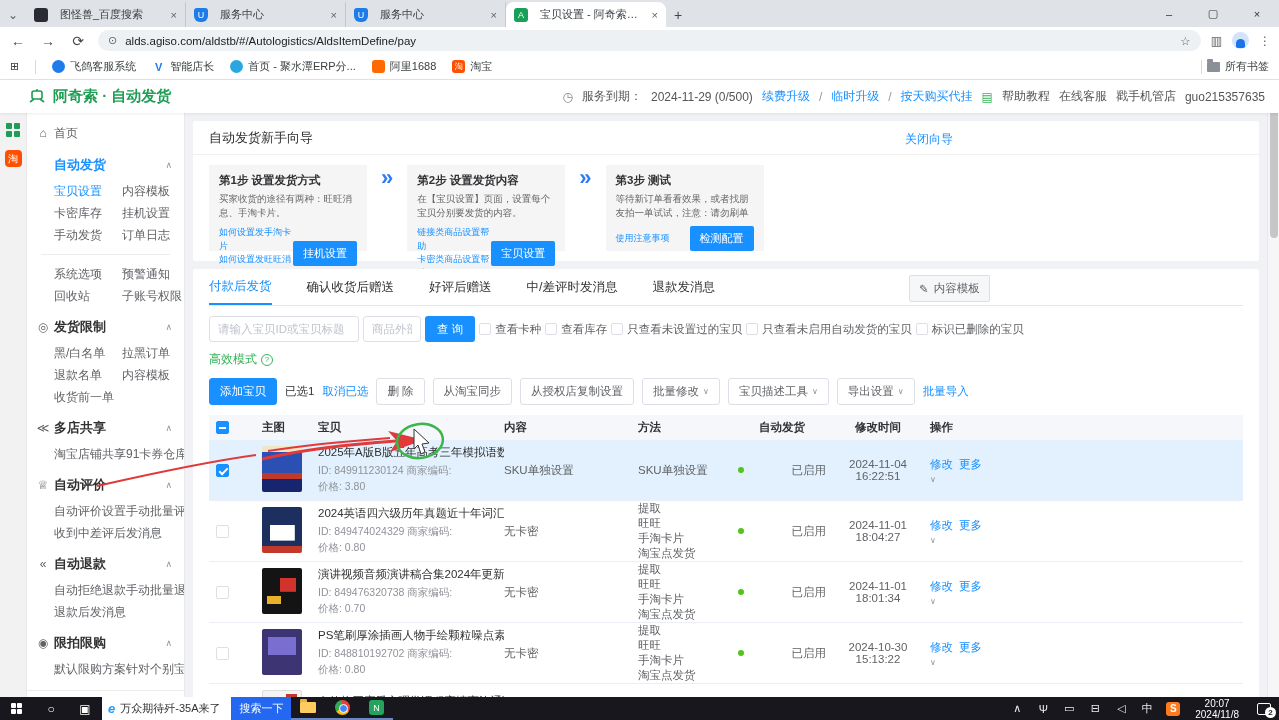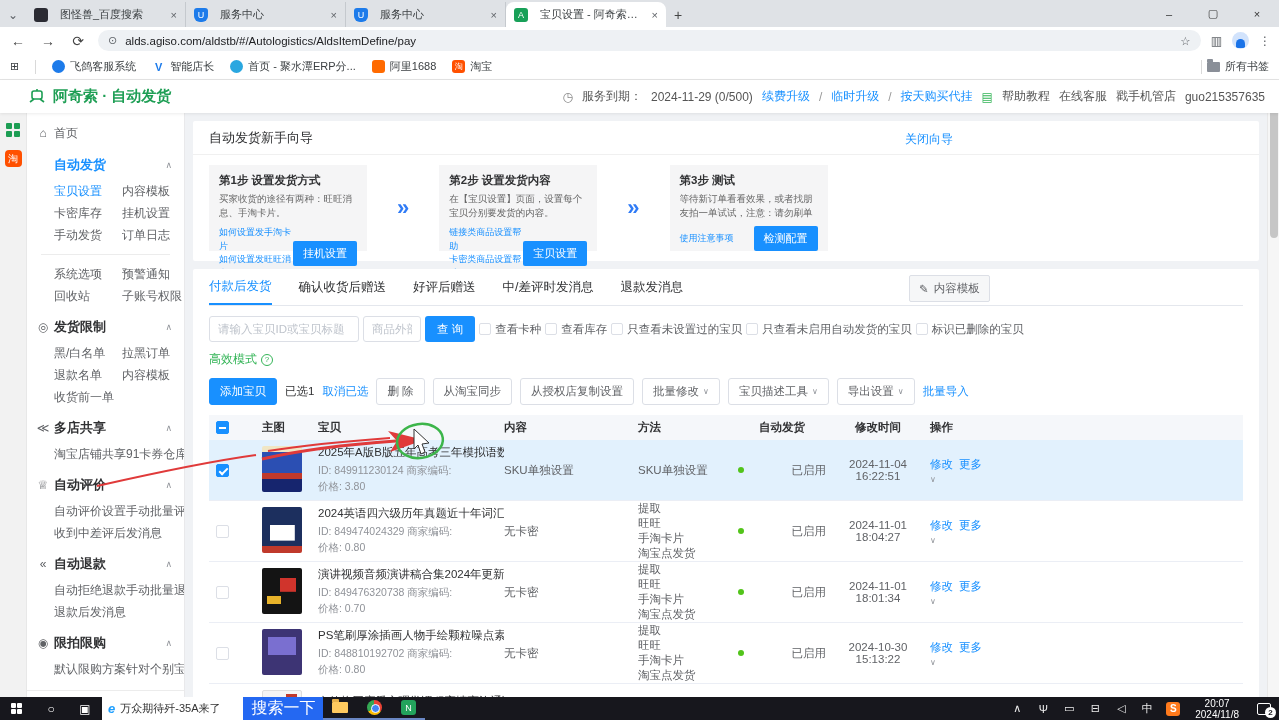--- a/index.html
+++ b/index.html
@@ -77,32 +77,32 @@
 
   .main { left:185px; top:113px; width:1082px; height:584px; background:#f0f2f5; padding:8px 8px 0 8px; overflow:hidden; }
   .vscroll { left:1267px; top:80px; width:12px; height:617px; background:#f6f6f6; border-left:1px solid #e8e8e8; }
   .vthumb { position:absolute; left:2px; top:8px; width:8px; height:150px; background:#c6c6c6; border-radius:4px; }
 
   
   .panel { background:#fff; border-radius:2px; }
   .guide { height:140px; position:relative; margin-bottom:8px; }
   .guide-head { height:34px; display:flex; align-items:center; padding:0 16px; border-bottom:1px solid #f0f0f0; font-size:13px; color:#303133; }
   .guide-close { position:absolute; top:10px; left:712px; color:#1890ff; font-size:12px; }
-  .steps { display:flex; align-items:center; padding:10px 0 0 16px; gap:24px; }
+  .steps { display:flex; padding:10px 0 0 16px; gap:8px; }
   .stepbox { width:158px; height:86px; background:#f5f5f6; padding:8px 10px; }
   .stepbox .st { font-weight:bold; font-size:11.5px; color:#303133; margin-bottom:4px; }
   .stepbox .sd { font-size:9.5px; color:#666; line-height:1.5; height:30px; overflow:hidden; }
   .steprow { display:flex; align-items:center; justify-content:space-between; margin-top:4px; }
   .steplinks { display:flex; flex-direction:column; font-size:9px; color:#1890ff; line-height:1.5; }
   .stepbtn { background:#1890ff; color:#fff; font-size:11px; padding:5px 10px; border:none; border-radius:2px; white-space:nowrap; }
   .steparrow { color:#2f7bf6; font-size:22px; font-weight:bold; margin:0 6px; }
 
   
   .listpanel { min-height:430px; position:relative; padding:0 16px 10px 16px; }
-  .tabsrow { display:flex; gap:27px; border-bottom:1px solid #e4e7ed; height:37px; align-items:center; font-size:12.5px; color:#303133; position:relative; }
+  .tabsrow { display:flex; gap:35px; border-bottom:1px solid #e4e7ed; height:37px; align-items:center; font-size:12.5px; color:#303133; position:relative; }
   .ptab { height:100%; display:flex; align-items:center; }
   .ptab.active { color:#1890ff; border-bottom:2px solid #1890ff; }
   .tpl-btn { position:absolute; top:6px; left:700px; border:1px solid #dcdfe6; background:#f6f7f8; color:#606266; font-size:11.5px; padding:5px 9px; border-radius:2px; display:flex; gap:5px; align-items:center; }
   .searchrow { display:flex; align-items:center; gap:4px; margin-top:10px; font-size:11.5px; color:#606266; flex-wrap:nowrap; }
   .inp { height:26px; border:1px solid #dcdfe6; border-radius:3px; padding:0 8px; font-size:11.5px; color:#303133; }
   .inp::placeholder { color:#bfc4cc; }
   .inp.w1 { width:150px; }
   .inp.w2 { width:58px; }
   .qbtn { height:26px; background:#1890ff; color:#fff; border:none; border-radius:3px; font-size:11.5px; padding:0 12px; }
   .ck { display:flex; align-items:center; gap:4px; white-space:nowrap; }
@@ -147,21 +147,21 @@
   .dot { width:6px; height:6px; border-radius:50%; background:#52c41a; }
   .ops a { color:#1890ff; margin-right:6px; text-decoration:none; }
 
   
   .taskbar { left:0; top:697px; width:1279px; height:23px; background:#17171d; display:flex; align-items:center; color:#fff; z-index:20; }
   .tb-item { width:34px; height:23px; display:flex; align-items:center; justify-content:center; font-size:12px; }
   .grid4w span { background:#fff; }
   .grid4w { width:12px; height:12px; grid-template-columns:5px 5px; grid-template-rows:5px 5px; gap:1px; display:grid; }
   .tsearch { height:23px; display:flex; align-items:center; background:#fff; color:#333; font-size:11px; padding:0 0 0 6px; gap:5px; }
   .tsearch .e { color:#1e9fff; font-style:italic; font-weight:bold; font-size:13px; }
-  .tsearch-btn { height:23px; background:#2468f2; color:#fff; display:flex; align-items:center; padding:0 8px; font-size:16px; margin-left:18px; }
+  .tsearch-btn { height:23px; background:#2468f2; color:#fff; display:flex; align-items:center; padding:0 8px; font-size:11px; margin-left:6px; }
   .tapp { width:34px; height:23px; display:flex; align-items:center; justify-content:center; border-bottom:2px solid #6a87c4; }
   .tfolder { width:16px; height:11px; background:#ffca5f; border-radius:1px; position:relative; }
   .tfolder:before { content:""; position:absolute; top:-3px; left:0; width:7px; height:3px; background:#e8b14a; border-radius:1px 1px 0 0; }
   .chrome { width:15px; height:15px; border-radius:50%; background:conic-gradient(#ea4335 0 33%,#fbbc05 33% 66%,#34a853 66% 100%); position:relative; }
   .chrome:after { content:""; position:absolute; left:4px; top:4px; width:7px; height:7px; background:#4285f4; border:1.5px solid #fff; border-radius:50%; }
   .gapp { width:15px; height:15px; background:#23a35c; border-radius:3px; color:#fff; font-size:9px; display:flex; align-items:center; justify-content:center; }
   .tray { margin-left:auto; display:flex; align-items:center; gap:2px; }
   .tray .tb-item { width:24px; font-size:11px; color:#eee; }
   .sogou { width:14px; height:14px; background:#ff7a1c; border-radius:3px; color:#fff; font-size:10px; font-weight:bold; display:flex; align-items:center; justify-content:center; }
   .clockblk { text-align:center; font-size:10px; line-height:11px; padding:0 8px; }

